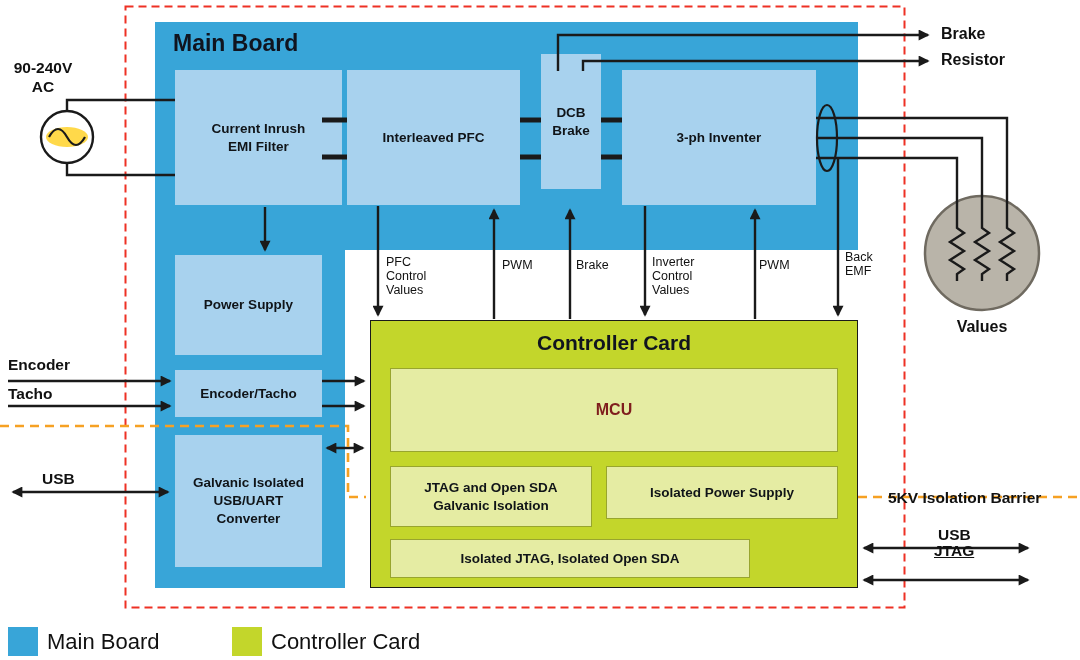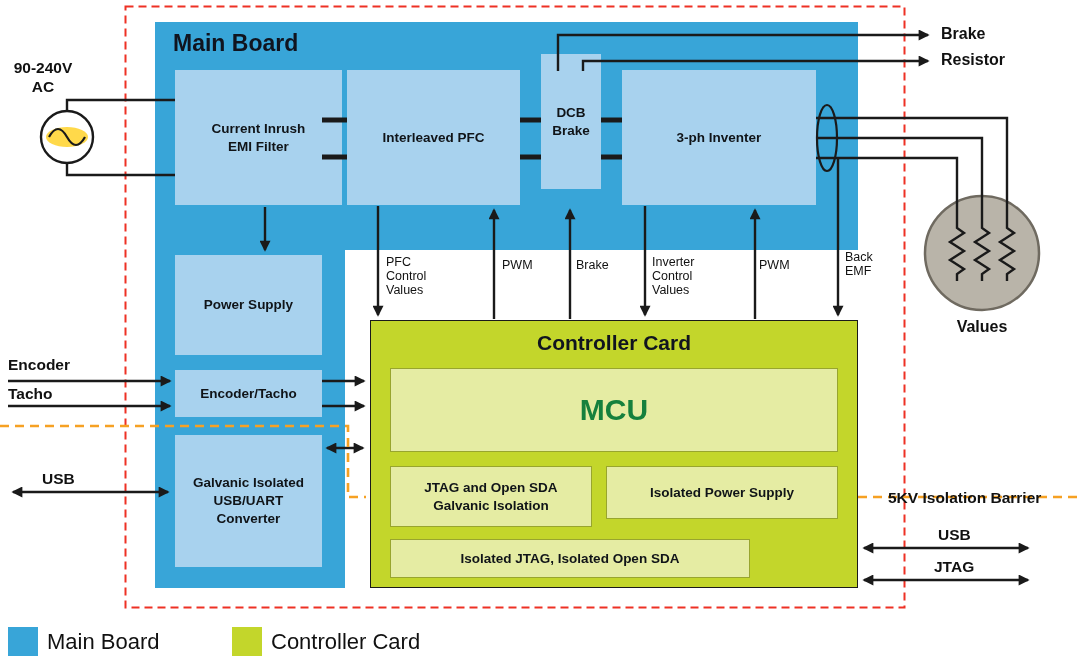--- a/index.html
+++ b/index.html
@@ -7,21 +7,21 @@
     position:relative;width:1080px;height:660px;background:#ffffff;
     font-family:"Liberation Sans","DejaVu Sans",sans-serif;color:#1a1a1a;overflow:hidden;
   }
   .layer{position:absolute;inset:0;}
   .blk{position:absolute;display:flex;align-items:center;justify-content:center;text-align:center;box-sizing:border-box;}
   .board-blue{background:#38a5d8;}
   .blk-blue{background:#a8d2ee;}
   .card{background:#c3d62b;border:1.5px solid #1a1a1a;}
   .blk-yel{background:#e5eca3;border:1px solid #98a52e;}
   .lbl{font-size:13.5px;font-weight:bold;line-height:1.32;white-space:pre-line;color:#101418;}
-  .lbl-big{font-size:30px;font-weight:bold;color:#15803d;}
+  .lbl-big{font-size:16px;font-weight:bold;color:#7f1d1d;}
   .olbl{position:absolute;font-size:15.5px;font-weight:bold;white-space:pre-line;color:#111;}
   .sig{position:absolute;font-size:12.5px;line-height:14px;white-space:pre-line;color:#111;}
   .title{position:absolute;font-weight:bold;color:#10141f;}
   .title-main{left:173px;top:30px;font-size:23px;}
   .title-card{left:370px;top:331px;width:488px;text-align:center;font-size:21px;}
   svg{position:absolute;inset:0;pointer-events:none;}
   .legend-item-label{position:absolute;font-size:22px;color:#111;}
   .swatch{position:absolute;width:30px;height:29px;}
   .sw-blue{background:#38a5d8;}
   .sw-green{background:#c3d62b;}
@@ -159,21 +159,21 @@
     <div class="olbl" style="left:2px;top:58px;width:82px;text-align:center;line-height:19px;">90-240V
 AC</div>
     <div class="olbl" style="left:8px;top:356px;">Encoder</div>
     <div class="olbl" style="left:8px;top:385px;">Tacho</div>
     <div class="olbl" style="left:42px;top:470px;">USB</div>
     <div class="olbl" style="left:941px;top:21px;font-size:16px;line-height:26px;">Brake
 Resistor</div>
     <div class="olbl" style="left:942px;top:318px;width:80px;text-align:center;font-size:16px;">Values</div>
     <div class="olbl" style="left:876px;top:489px;margin-left:12px;">5KV Isolation Barrier</div>
     <div class="olbl" style="left:938px;top:526px;">USB</div>
-    <div class="olbl" style="left:934px;top:558px;">JTAG</div>
+    <div class="olbl" style="left:934px;top:542px;text-decoration:underline;">JTAG</div>
 
     <div class="sig" style="left:386px;top:255px;">PFC
 Control
 Values</div>
     <div class="sig" style="left:502px;top:258px;">PWM</div>
     <div class="sig" style="left:576px;top:258px;">Brake</div>
     <div class="sig" style="left:652px;top:255px;">Inverter
 Control
 Values</div>
     <div class="sig" style="left:759px;top:258px;">PWM</div>

